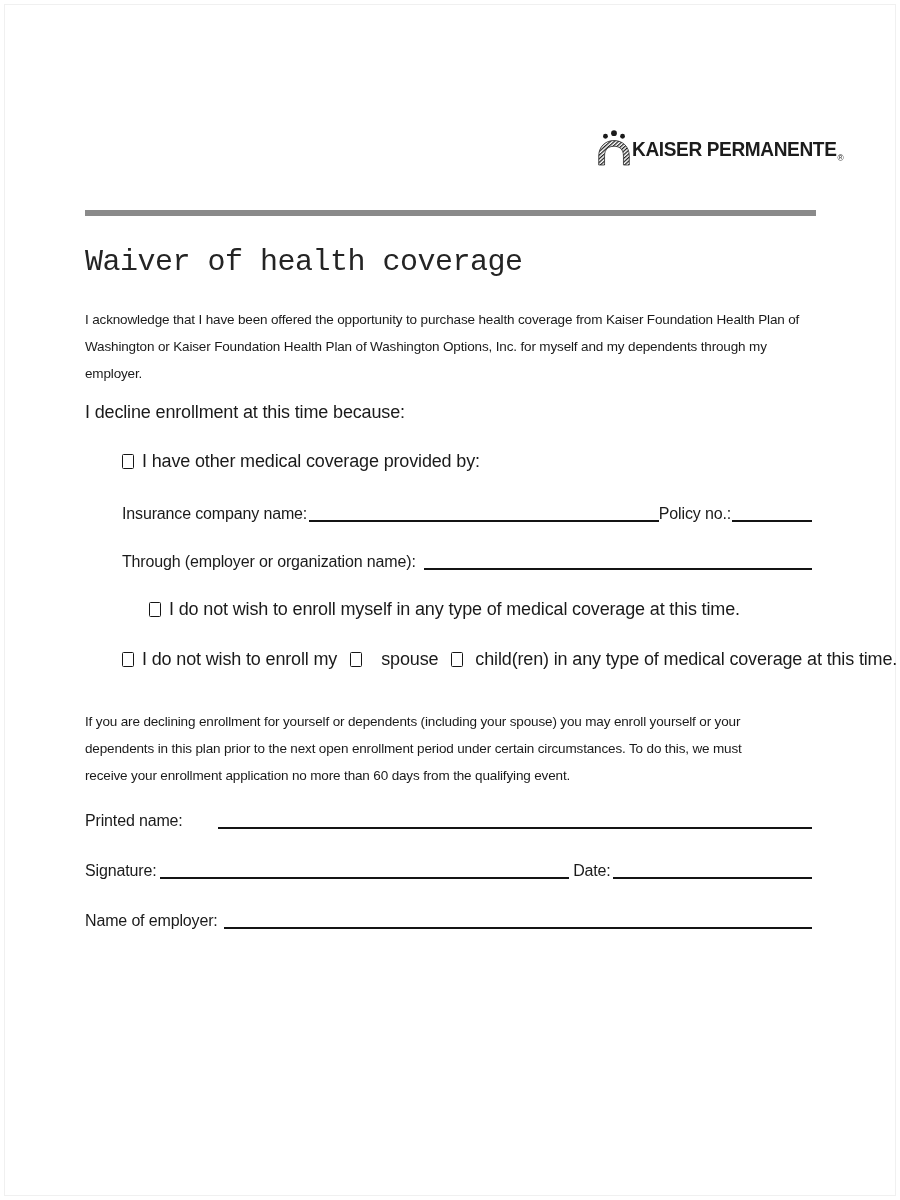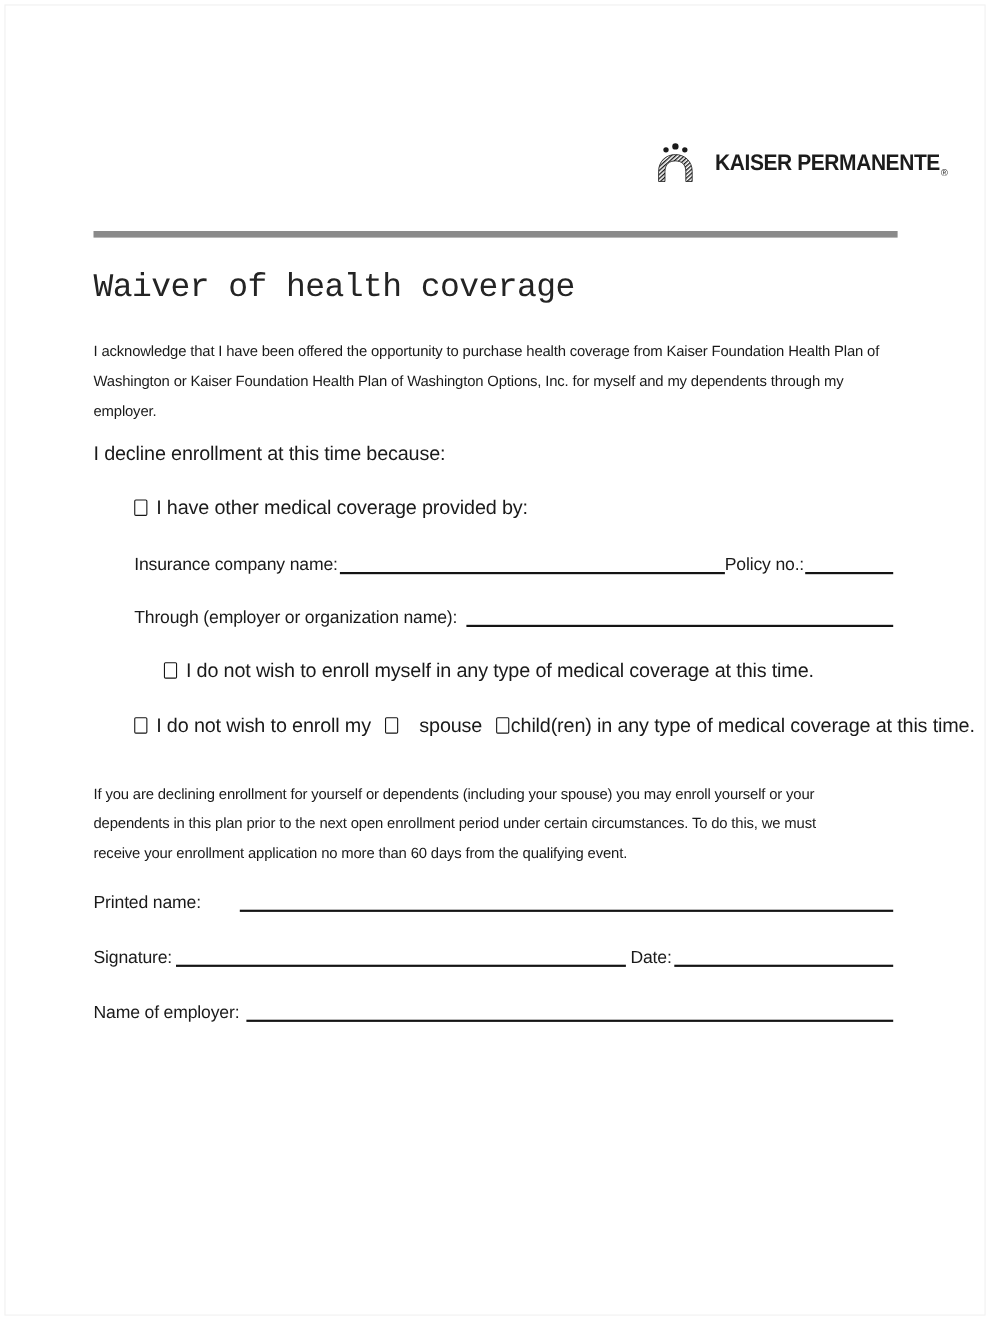--- a/index.html
+++ b/index.html
@@ -6,21 +6,21 @@
   .page{
     position:relative;width:900px;height:1200px;background:#ffffff;overflow:hidden;
     font-family:"Liberation Sans","DejaVu Sans",sans-serif;color:#1a1a1a;
     letter-spacing:-0.15px;
   }
   .page::before{
     content:"";position:absolute;inset:4px;border:1px solid #f0f0f0;pointer-events:none;
   }
   .abs{position:absolute;}
   
-  .logo{top:129px;left:596px;display:flex;align-items:center;gap:18px;height:40px;}
+  .logo{top:129px;left:596px;display:flex;align-items:center;gap:0;height:40px;}
   .brand{
     display:inline-block;font-size:20.5px;font-weight:bold;letter-spacing:-0.4px;
     transform:scaleX(0.93);transform-origin:left center;white-space:nowrap;color:#1c1c1c;
   }
   .regmark{font-size:9px;font-weight:normal;position:relative;top:5px;left:1px;}
   
   .divider{top:210px;left:85px;width:731px;height:6px;background:#8a8a8a;}
   
   .title{top:242px;left:85px;font-size:30px;line-height:40px;letter-spacing:-0.5px;color:#242424;white-space:nowrap;font-family:Liberation Mono, monospace;}
   
@@ -34,21 +34,21 @@
   .cb{
     width:12px;height:15px;border:1.7px solid #161616;border-radius:1.5px;
     box-sizing:border-box;background:#fff;flex:0 0 auto;
   }
   .cbrow .cblabel{margin-left:8px;}
   .row1{top:452px;left:122px;}
   .row2{top:600px;left:122px;padding-left:27px;}
   .row3{top:650px;left:122px;}
   .row3 .midcb{margin-left:13px;}
   .row3 .midlabel{margin-left:19px;}
-  .row3 .endlabel{margin-left:1px;}
+  .row3 .endlabel{margin-left:12px;}
   
   .fieldrow{display:flex;align-items:flex-end;height:19px;}
   .fieldrow .flabel{font-size:16px;line-height:17px;white-space:nowrap;}
   .fill{flex:1 1 auto;border-bottom:2px solid #141414;height:15px;}
   .insurance{top:503px;left:122px;width:690px;}
   .insurance .fill-main{margin-left:2px;}
   .insurance .fill-policy{flex:0 0 80px;margin-left:1px;}
   .through{top:551px;left:122px;width:690px;}
   .through .fill{margin-left:8px;}
   .printed{top:810px;left:85px;width:727px;gap:29px;}

